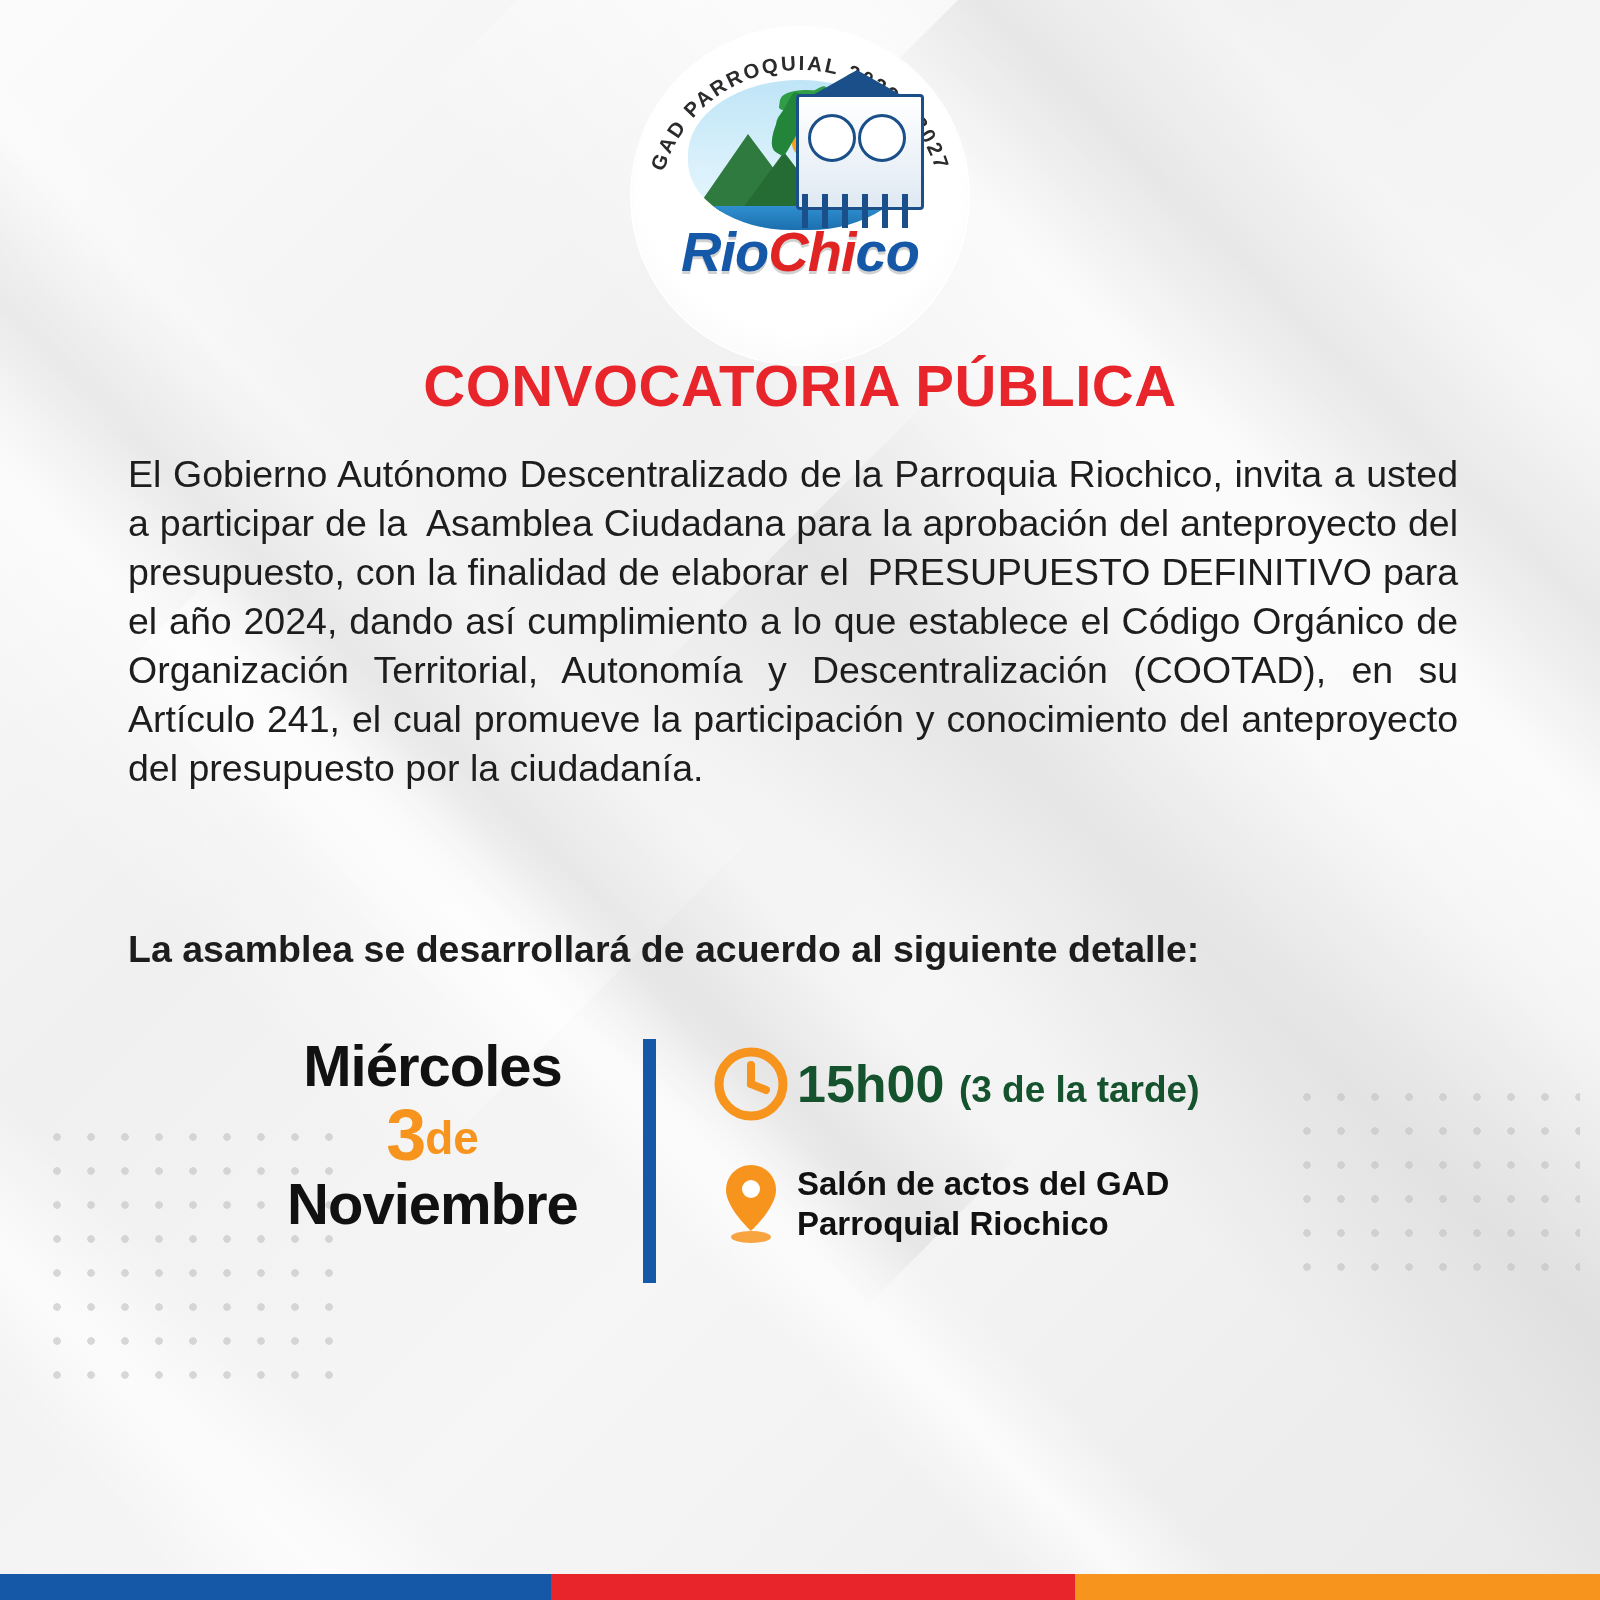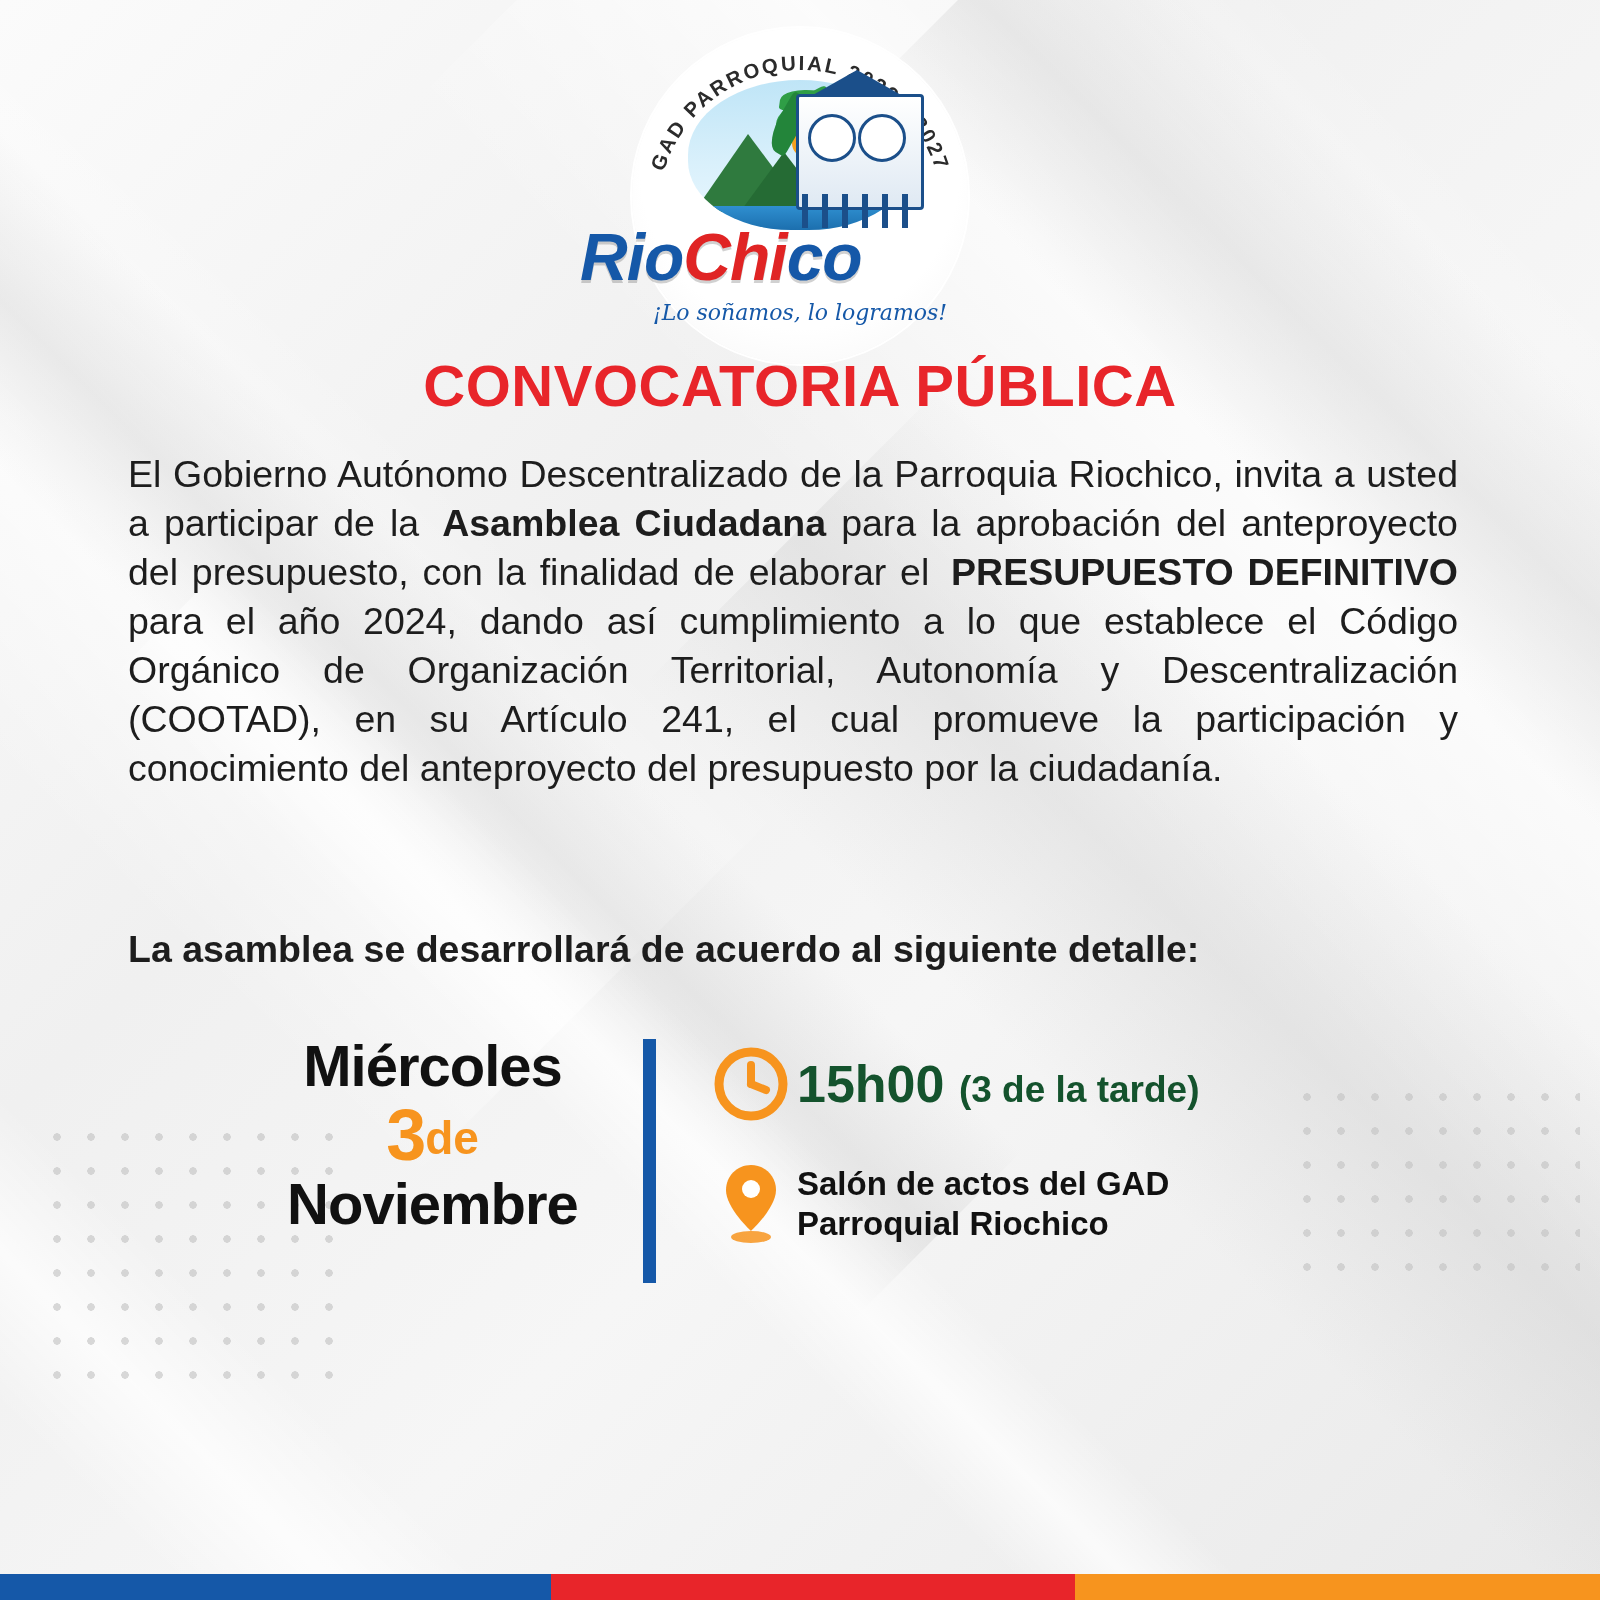--- a/index.html
+++ b/index.html
@@ -194,21 +194,22 @@
   .columns {
     position: absolute;
     left: 6px; bottom: 0;
     width: 110px; height: 34px;
     background: repeating-linear-gradient(90deg, #1b4f8a 0 6px, transparent 6px 20px);
   }
   .wordmark {
     position: absolute;
     left: 0; right: 0;
     top: 206px;
-    font-size: 66px;
+    text-align: center;
+    font-size: 56px;
     font-weight: bold;
     font-style: italic;
     letter-spacing: -1px;
     line-height: 1;
     text-shadow: 0 3px 0 rgba(0,0,0,.18);
   }
   .wordmark .rio { color: #1558a8; }
   .wordmark .chi { color: #e02424; }
   .wordmark .co { color: #1558a8; }
   .slogan {
@@ -239,21 +240,21 @@
     position: absolute;
     top: 450px;
     left: 128px;
     width: 1330px;
     font-size: 37.5px;
     line-height: 49px;
     color: #1d1d1d;
     text-align: justify;
     text-justify: inter-word;
   }
-  .body-text b { font-weight: bold; margin-left: 8px; }
+  .body-text b { font-weight: normal; margin-left: 8px; }
 
   .detail-line {
     position: absolute;
     top: 925px;
     left: 128px;
     width: 1330px;
     font-size: 37.5px;
     line-height: 49px;
     color: #1d1d1d;
     font-weight: bold;
@@ -431,21 +432,20 @@
       <div class="tower-roof"></div>
       <div class="tower-body"></div>
       <div class="face l"></div>
       <div class="face r"></div>
       <div class="columns"></div>
     </div>
 
     <div class="wordmark">
       <span class="rio">Rio</span><span class="chi">Chi</span><span class="co">co</span>
     </div>
-    <div class="slogan">¡Lo soñamos, lo logramos!</div>
   </div>
 
   <div class="title">CONVOCATORIA PÚBLICA</div>
 
   <div class="body-text">El Gobierno Autónomo Descentralizado de la Parroquia Riochico, invita a usted a participar de la <b>Asamblea Ciudadana</b> para la aprobación del anteproyecto del presupuesto, con la finalidad de elaborar el <b>PRESUPUESTO DEFINITIVO</b> para el año 2024, dando así cumplimiento a lo que establece el Código Orgánico de Organización Territorial, Autonomía y Descentralización (COOTAD), en su Artículo 241, el cual promueve la participación y conocimiento del anteproyecto del presupuesto por la ciudadanía.</div>
 
   <div class="detail-line">La asamblea se desarrollará de acuerdo al siguiente detalle:</div>
 
   <div class="event">
     <div class="date-col">

